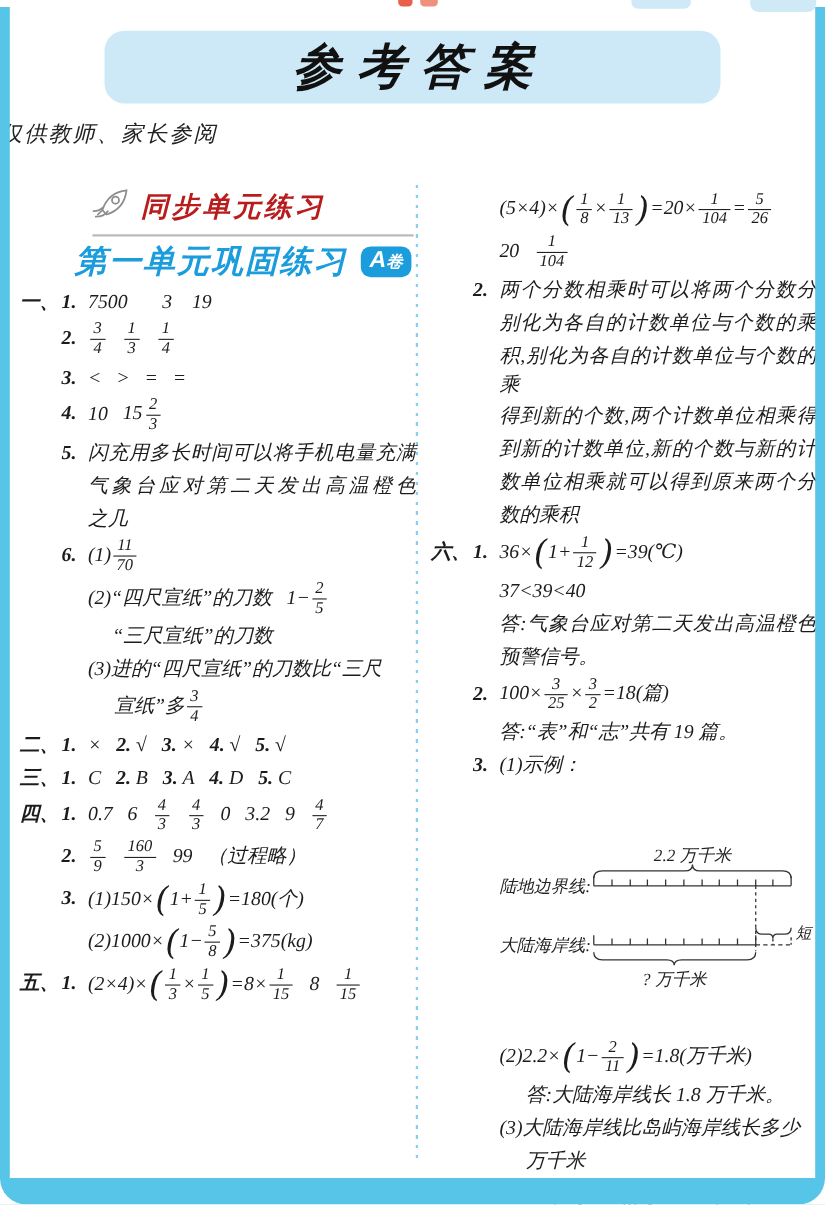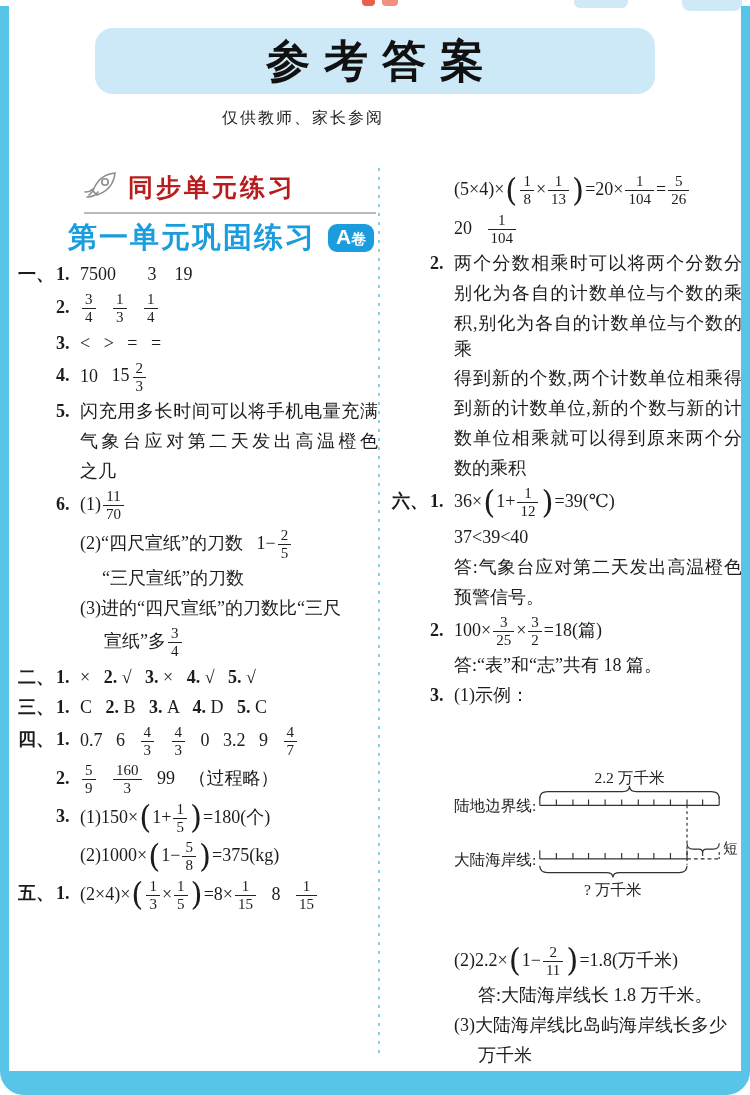--- a/index.html
+++ b/index.html
@@ -1,32 +1,32 @@
 <!DOCTYPE html>
 <html><head>
 <meta charset="utf-8">
 <style>
   html,body{margin:0;padding:0;background:#fff;}
   #page{position:relative;width:750px;height:1095px;overflow:hidden;background:#fff;
-        font-family:"Liberation Serif","DejaVu Serif",serif;color:#1c1c1c;}
+        font-family:"Liberation Serif","DejaVu Serif",serif;color:#1c1c1c;font-style:italic;}
   
   #frame{position:absolute;left:0;top:6px;right:0;bottom:0;
          border-left:9px solid #56c5e7;border-right:9px solid #56c5e7;border-bottom:24px solid #56c5e7;
          border-radius:0 0 24px 24px;pointer-events:none;z-index:5;}
   
   .deco{position:absolute;z-index:1;}
   #deco-red1{left:362px;top:0;width:13px;height:6px;background:#e8604c;border-radius:0 0 4px 4px;}
   #deco-red2{left:382px;top:0;width:16px;height:6px;background:#f0907e;border-radius:0 0 4px 4px;}
   #deco-blue1{left:574px;top:0;width:54px;height:8px;background:#cfe9f7;border-radius:0 0 6px 6px;}
   #deco-blue2{left:682px;top:0;width:60px;height:11px;background:#cfe9f7;border-radius:0 0 8px 8px;}
   
   #header-box{position:absolute;left:95px;top:28px;width:560px;height:66px;background:#cde9f7;border-radius:18px;}
   #page-title{width:100%;text-align:center;line-height:66px;font-family:"Liberation Sans","DejaVu Sans",sans-serif;
               font-weight:bold;font-size:44px;letter-spacing:14px;text-indent:14px;color:#111;}
-  #subtitle{position:absolute;left:0;top:108px;width:606px;text-align:center;font-size:16px;letter-spacing:2px;color:#222;}
+  #subtitle{position:absolute;left:0;top:108px;width:606px;font-size:20px;letter-spacing:2px;color:#222;}
   
   #section-header{position:absolute;left:84px;top:170px;width:292px;border-bottom:2px solid #b9b9b9;
                   padding-bottom:8px;display:flex;align-items:center;gap:10px;}
   #section-title{font-family:"Liberation Sans","DejaVu Sans",sans-serif;font-weight:bold;font-size:25px;
                  letter-spacing:3px;color:#b91c1c;}
   
   #unit-header{position:absolute;left:68px;top:218px;display:flex;align-items:center;gap:12px;}
   #unit-title{font-family:"Liberation Sans","DejaVu Sans",sans-serif;font-weight:bold;font-size:29px;
               letter-spacing:2px;color:#1b9cdc;}
   #unit-badge{background:#1b9cdc;color:#fff;border-radius:9px;padding:1px 8px 3px 8px;
@@ -257,21 +257,21 @@
         <span class="content"><span>预警信号。</span></span>
       </div>
       <div class="line">
         <span class="sec"></span>
         <span class="num">2.</span>
         <span class="content"><span>100×</span><span class="fr"><span class="fn">3</span><span class="fd">25</span></span><span>×</span><span class="fr"><span class="fn">3</span><span class="fd">2</span></span><span>=18(篇)</span></span>
       </div>
       <div class="line">
         <span class="sec"></span>
         <span class="num"></span>
-        <span class="content"><span>答:“表”和“志”共有 18 篇。</span></span>
+        <span class="content"><span>答:“表”和“志”共有 19 篇。</span></span>
       </div>
       <div class="line">
         <span class="sec"></span>
         <span class="num">3.</span>
         <span class="content"><span>(1)示例：</span></span>
       </div>
       <div class="line">
         <span class="sec"></span>
         <span class="num"></span>
         <span class="content"><div id="diagram" class="diagram-wrap">

